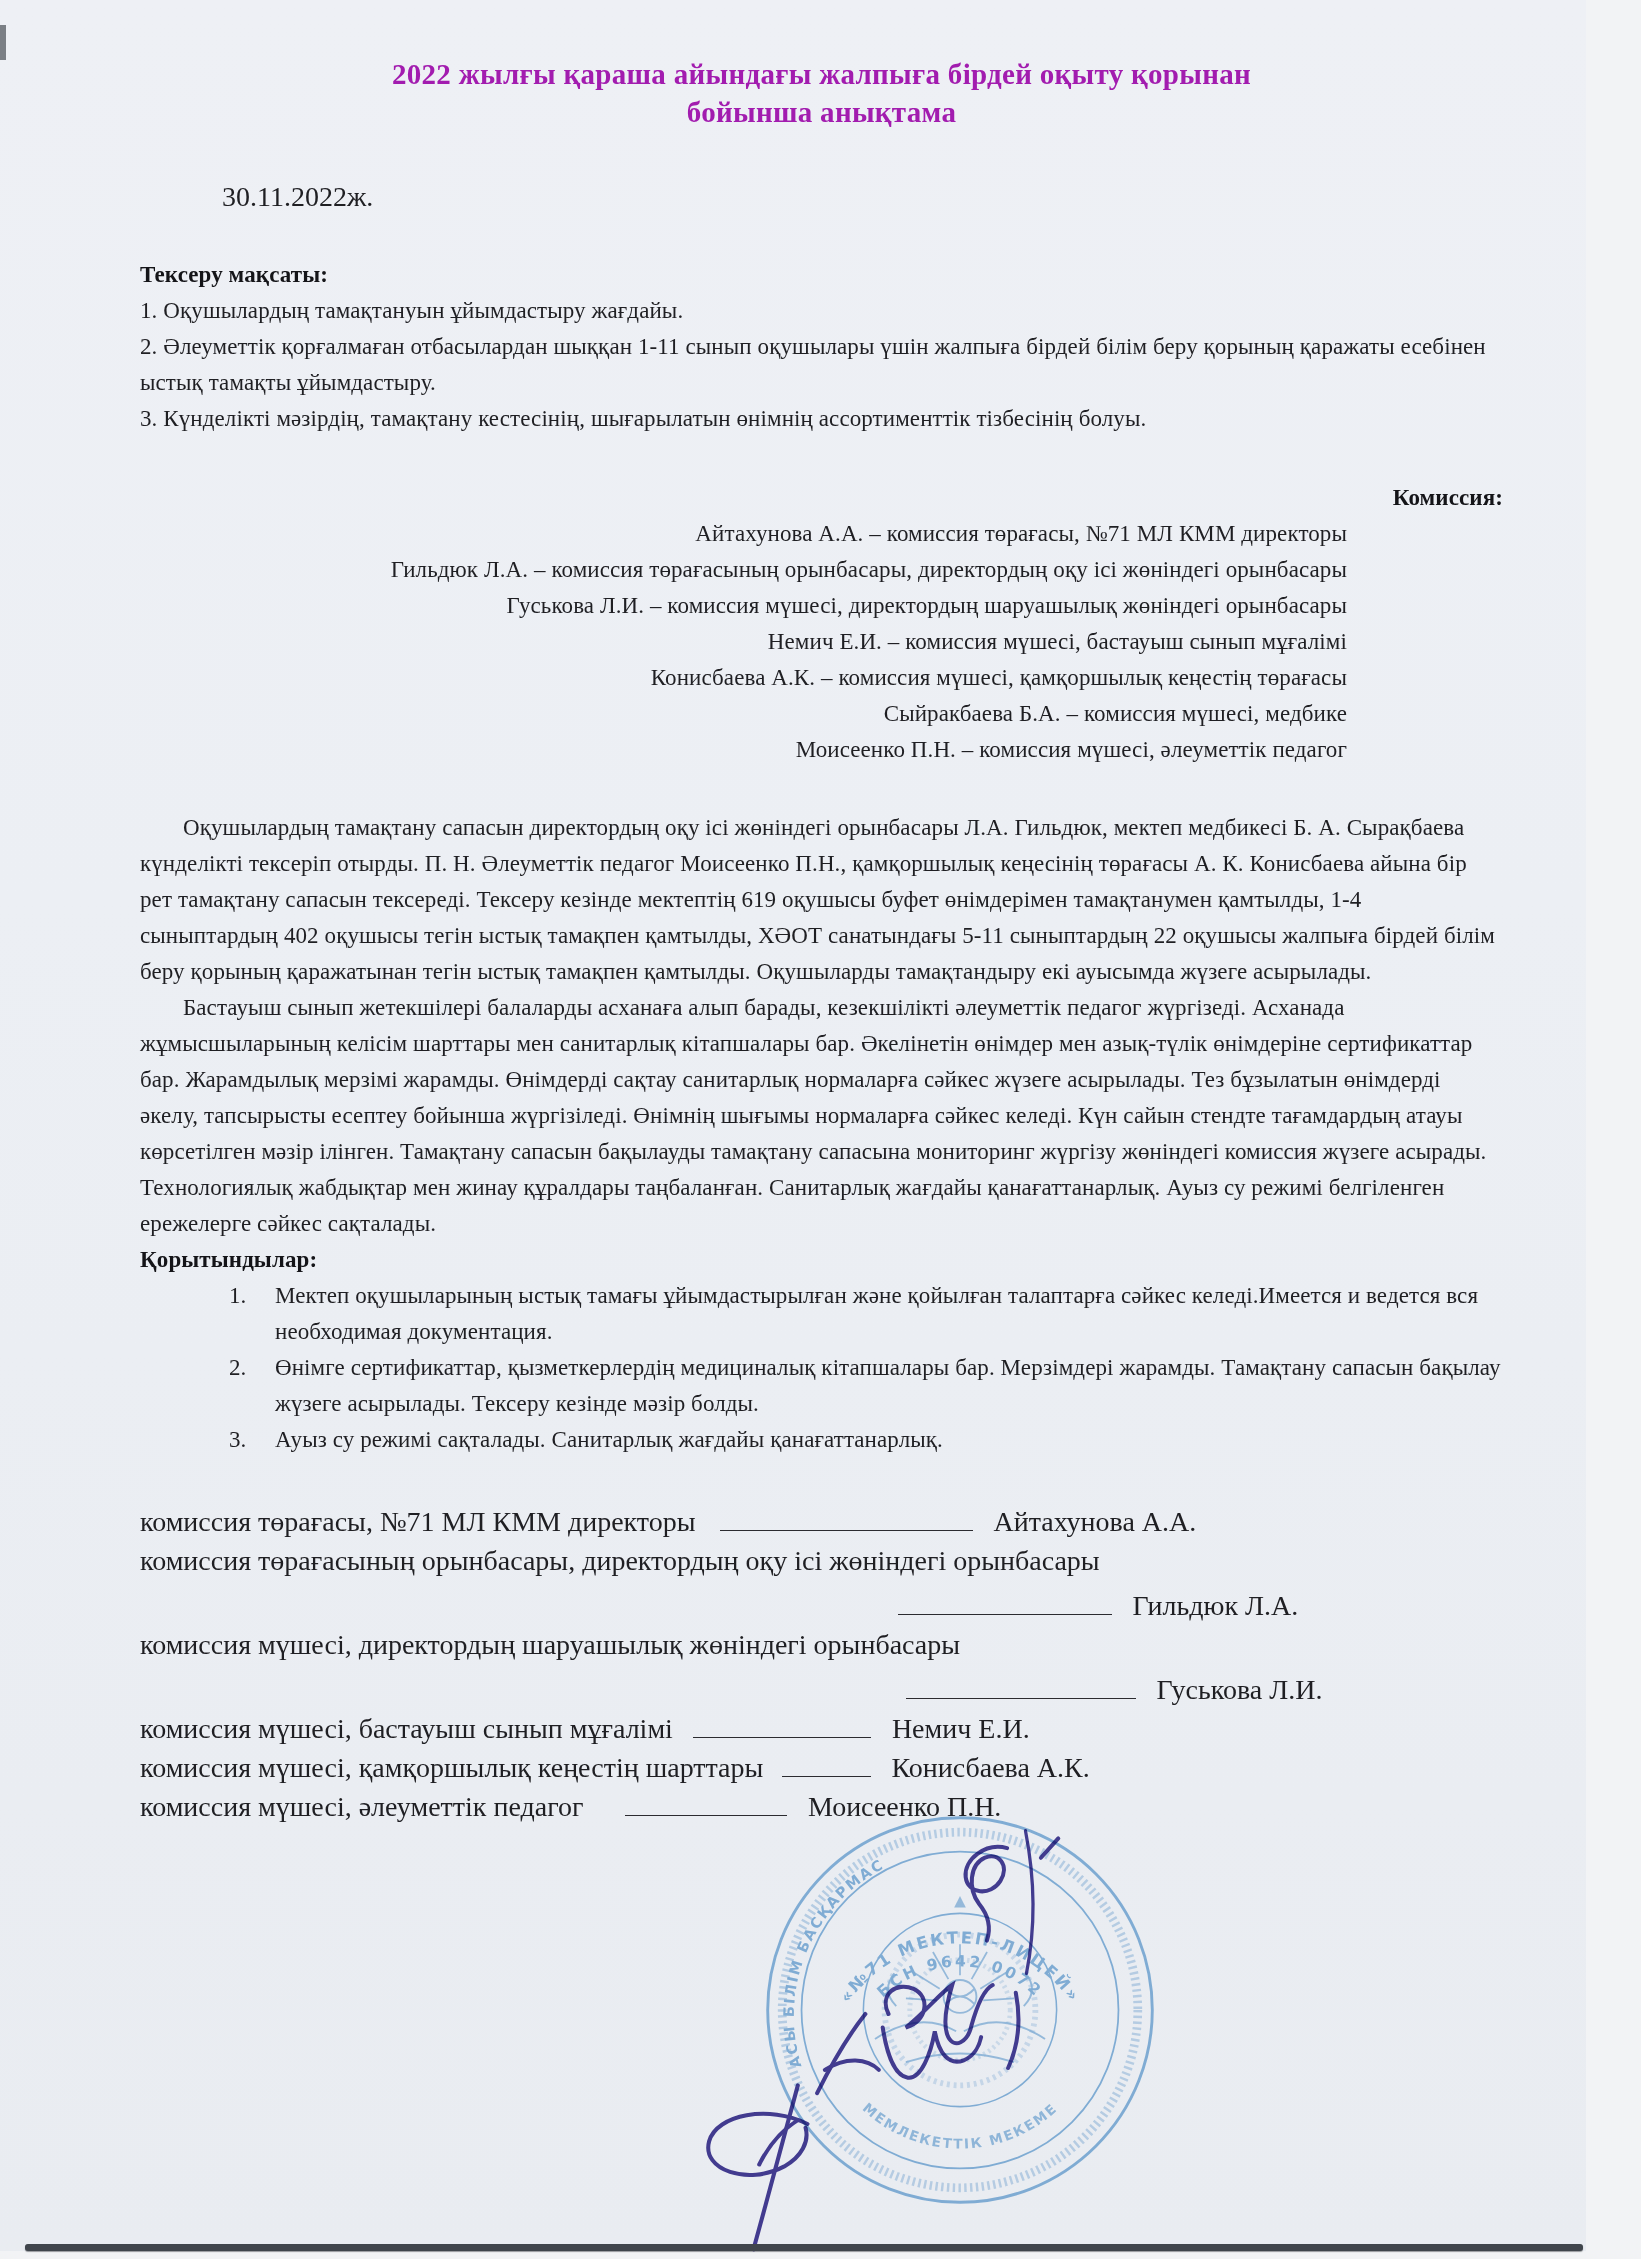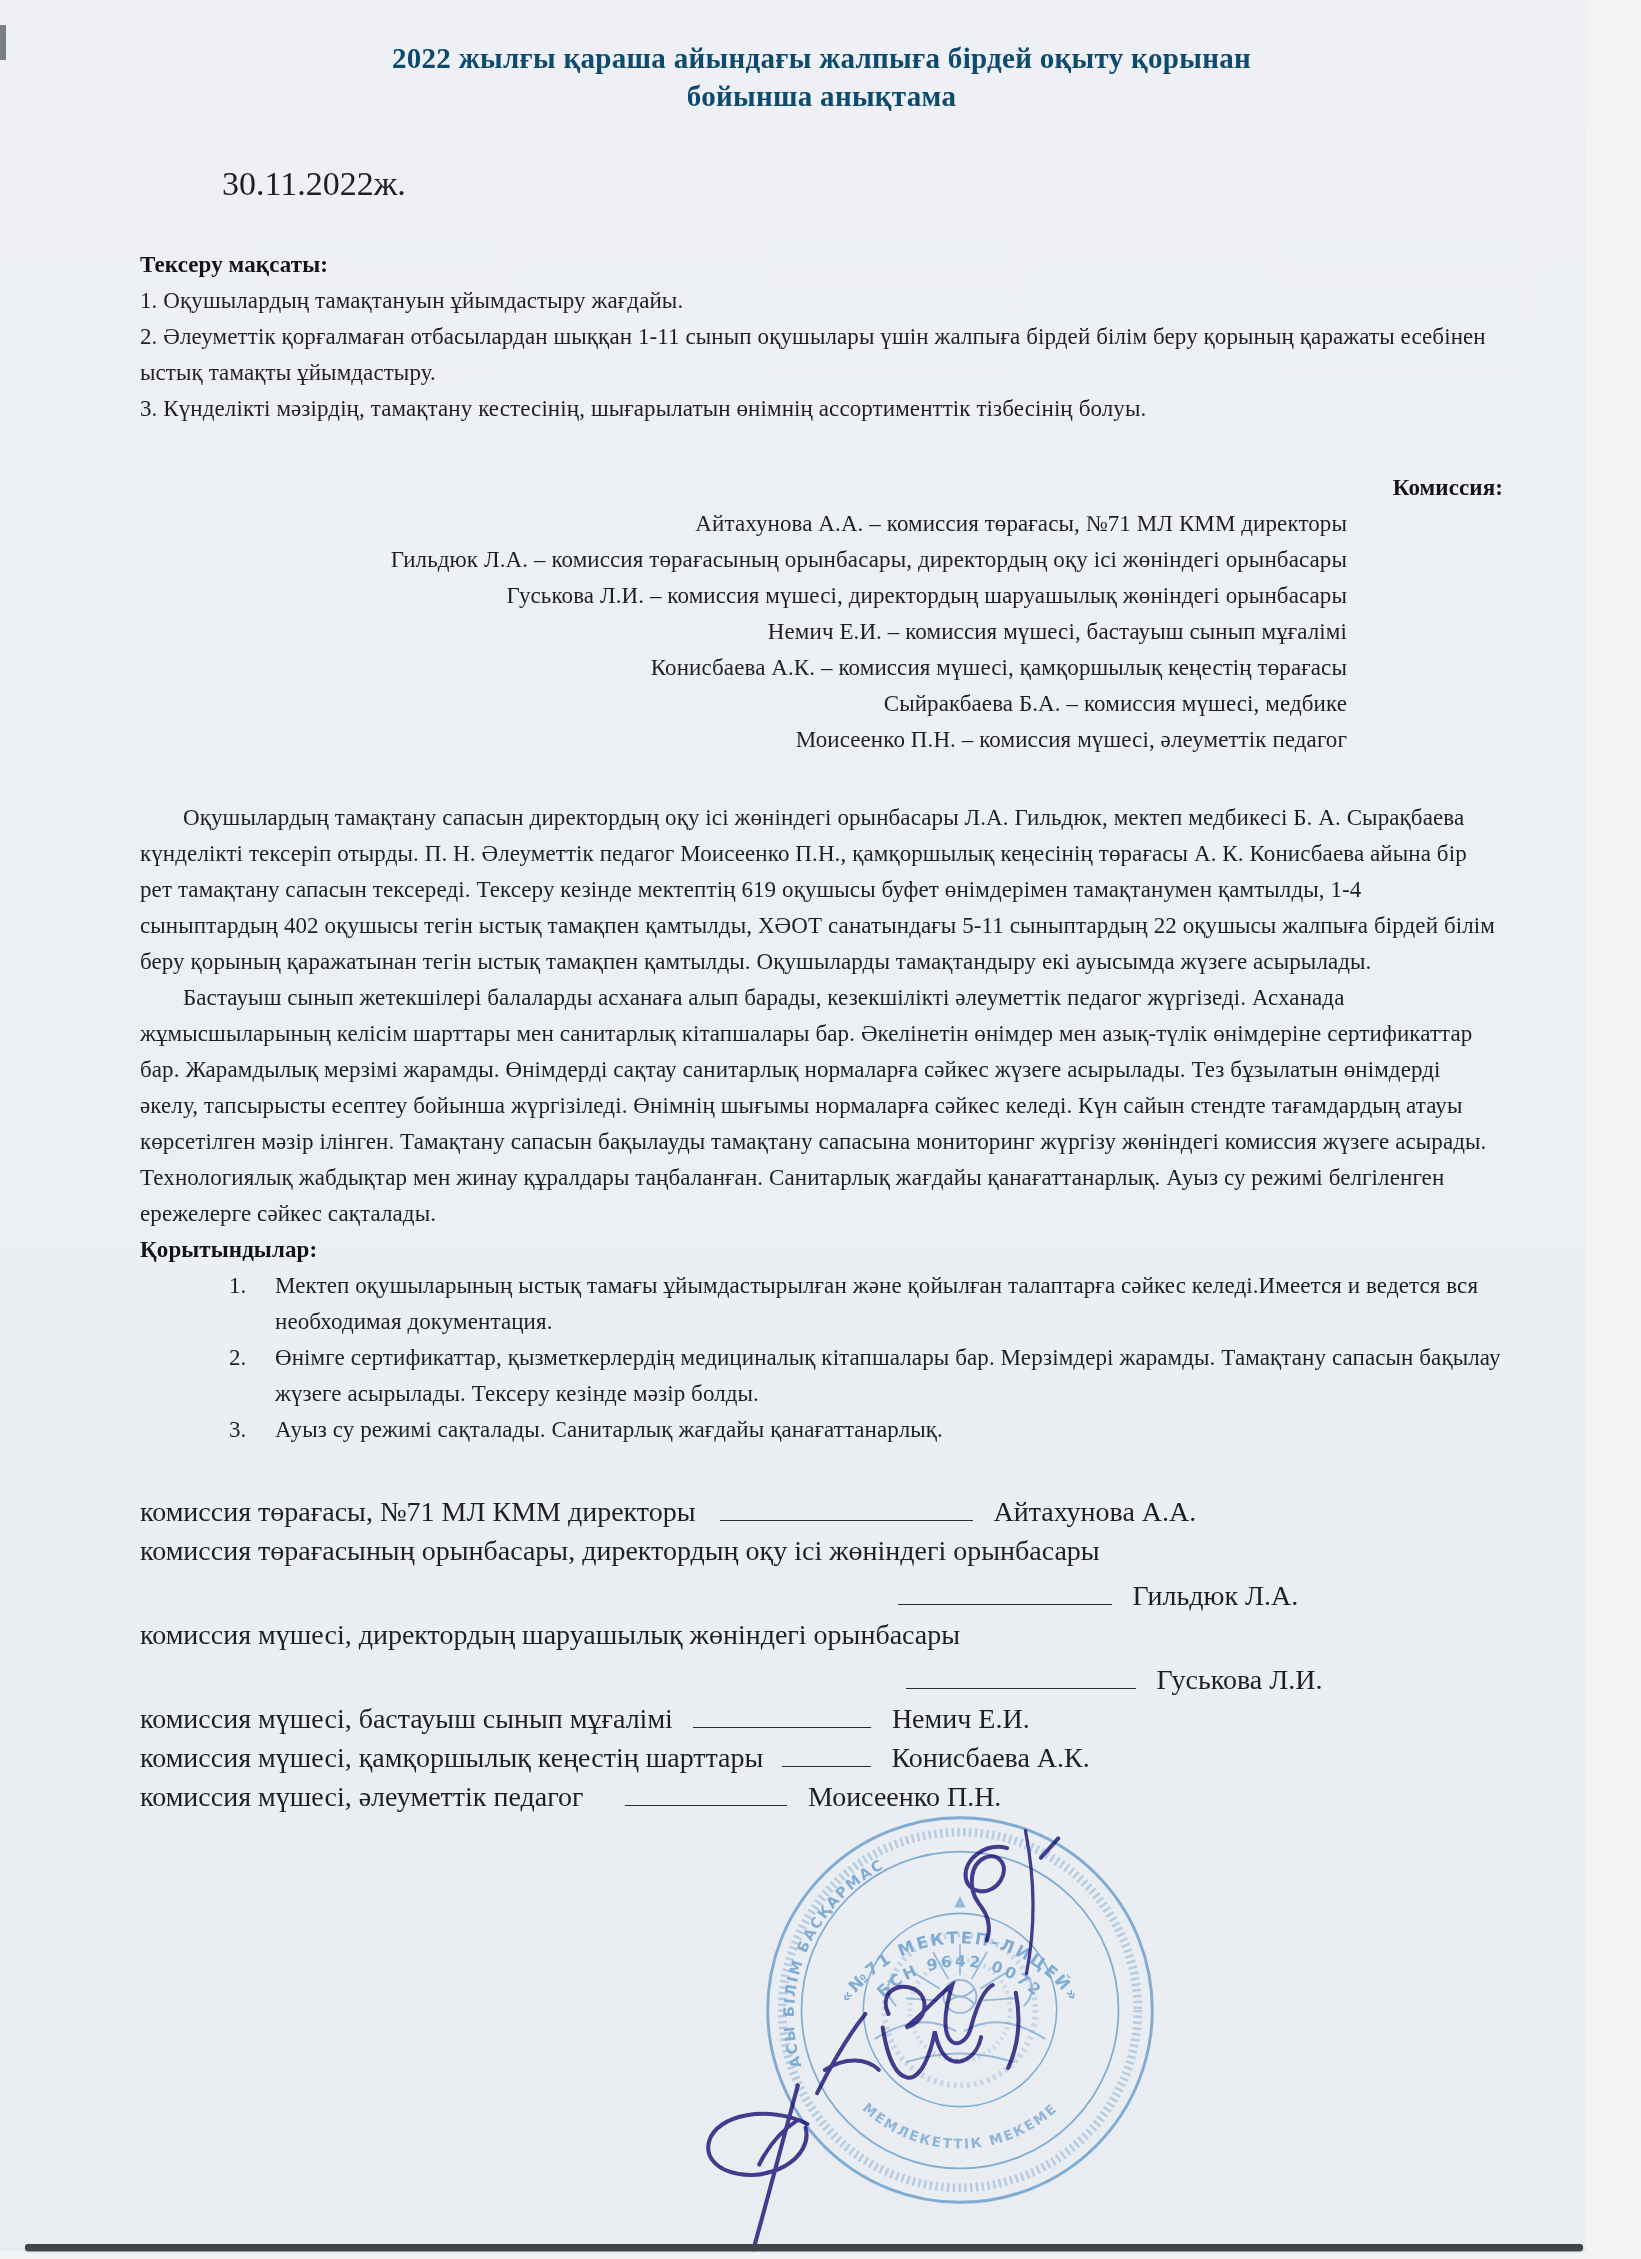--- a/index.html
+++ b/index.html
@@ -13,23 +13,23 @@
     position:absolute; left:0; top:0; width:1586px; height:2251px;
     background:linear-gradient(180deg,#eef0f5 0%,#ecEFF4 40%,#e9ecf1 100%);
     background-color:#edeff4;
   }
   .paper-bottom-edge {
     position:absolute; left:25px; top:2244px; width:1558px; height:6.8px;
     background:#40454c; border-radius:2.9px; box-shadow:0 1px 1px rgba(60,64,70,.5);
   }
   .corner-smudge { position:absolute; left:0; top:25px; width:5.8px; height:35px; background:#4a4e55; opacity:.7; }
   .content { position:absolute; left:140px; top:0; width:1363px; }
-  .title { margin-top:39px; text-align:center; font-weight:bold; font-size:29px; line-height:38px; letter-spacing:0.3px; color:#0c4a6e; }
+  .title { margin-top:55px; text-align:center; font-weight:bold; font-size:29px; line-height:38px; letter-spacing:0.3px; color:#a21caf; }
   .title div { min-height:38px; }
-  .date-line { margin-top:50px; margin-left:82px; font-size:34px; }
+  .date-line { margin-top:50px; margin-left:82px; font-size:28px; }
   .bodytext { font-size:23px; line-height:36px; letter-spacing:0.1px; }
   .sec-purpose { margin-top:44px; }
   .sec-commission { margin-top:43px;text-align:right; }
   .sec-main { margin-top:42px; }
   .h { font-weight:bold; color:#141418; }
   .member { max-width:1207px; }
   p.para { margin:0; text-indent:43px; }
   .c-item { position:relative; padding-left:135px; }
   .c-num { position:absolute; left:89px; top:0; }
   .sig-block { margin-top:44px; font-size:28px; line-height:39px; }

